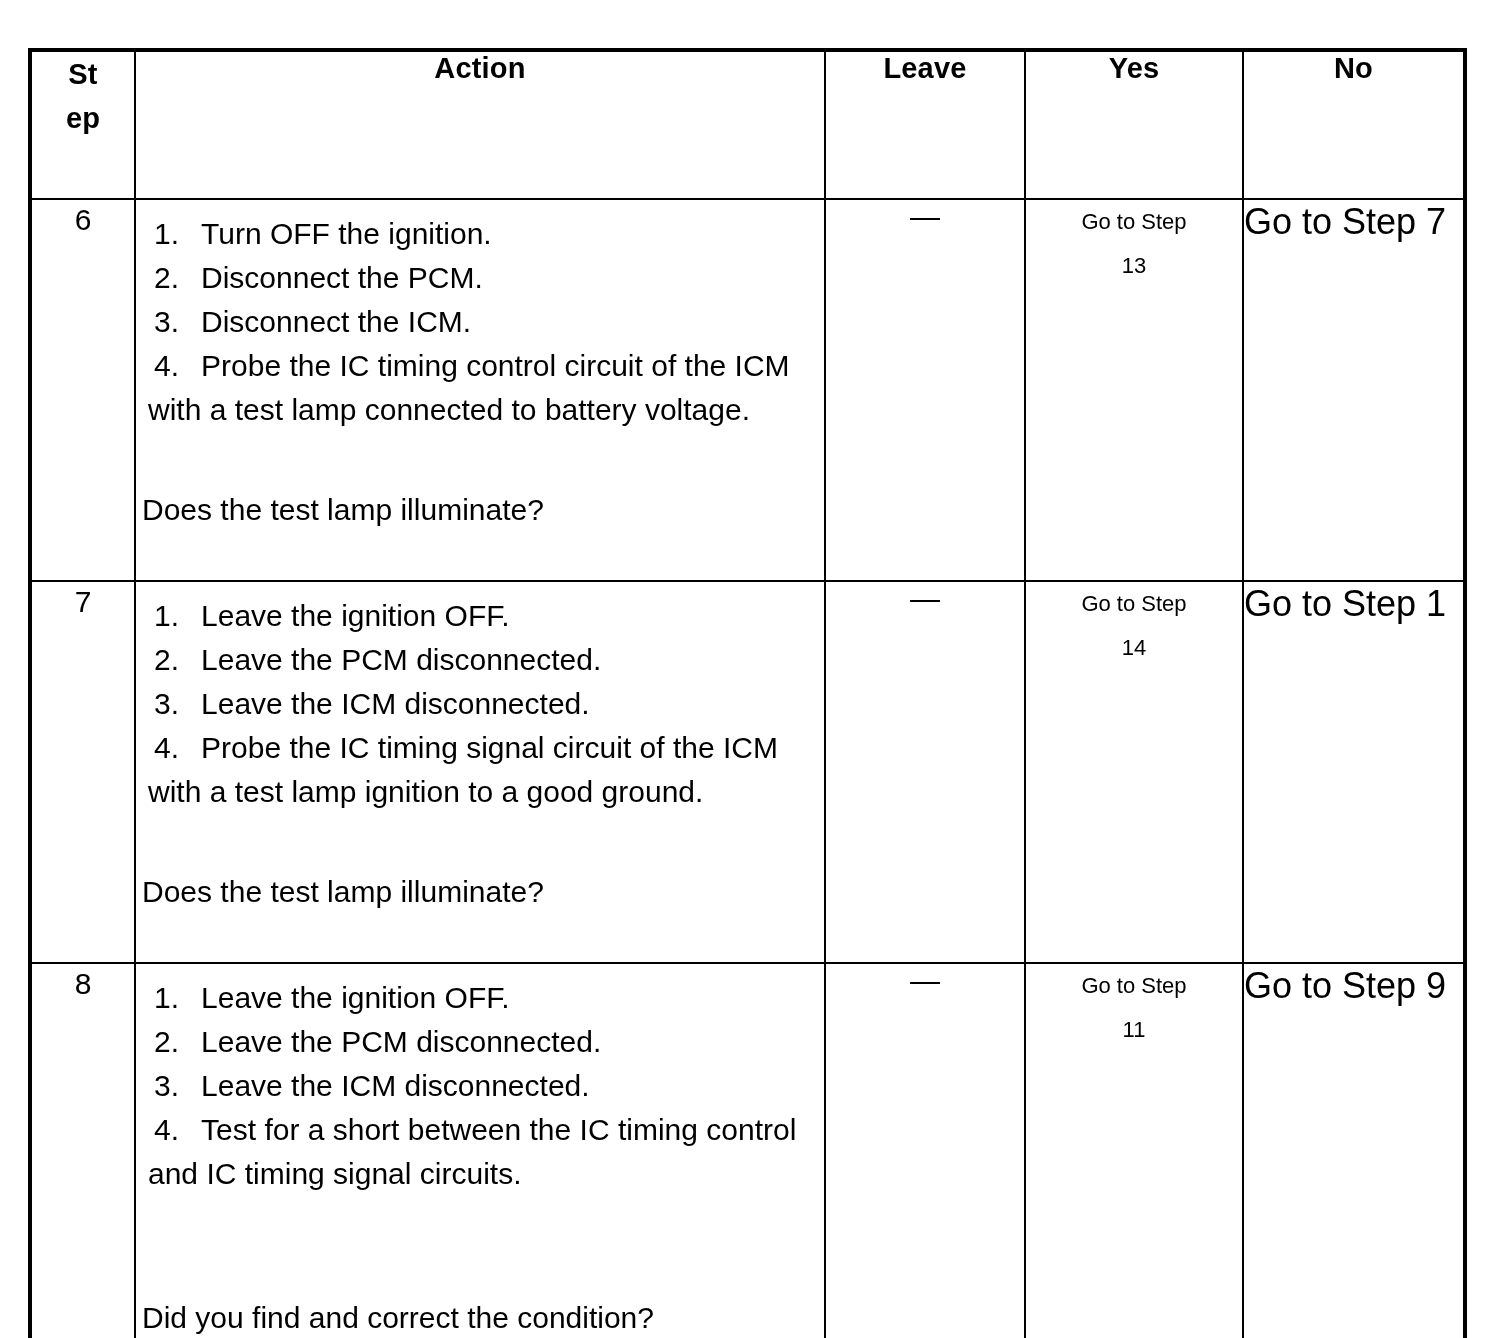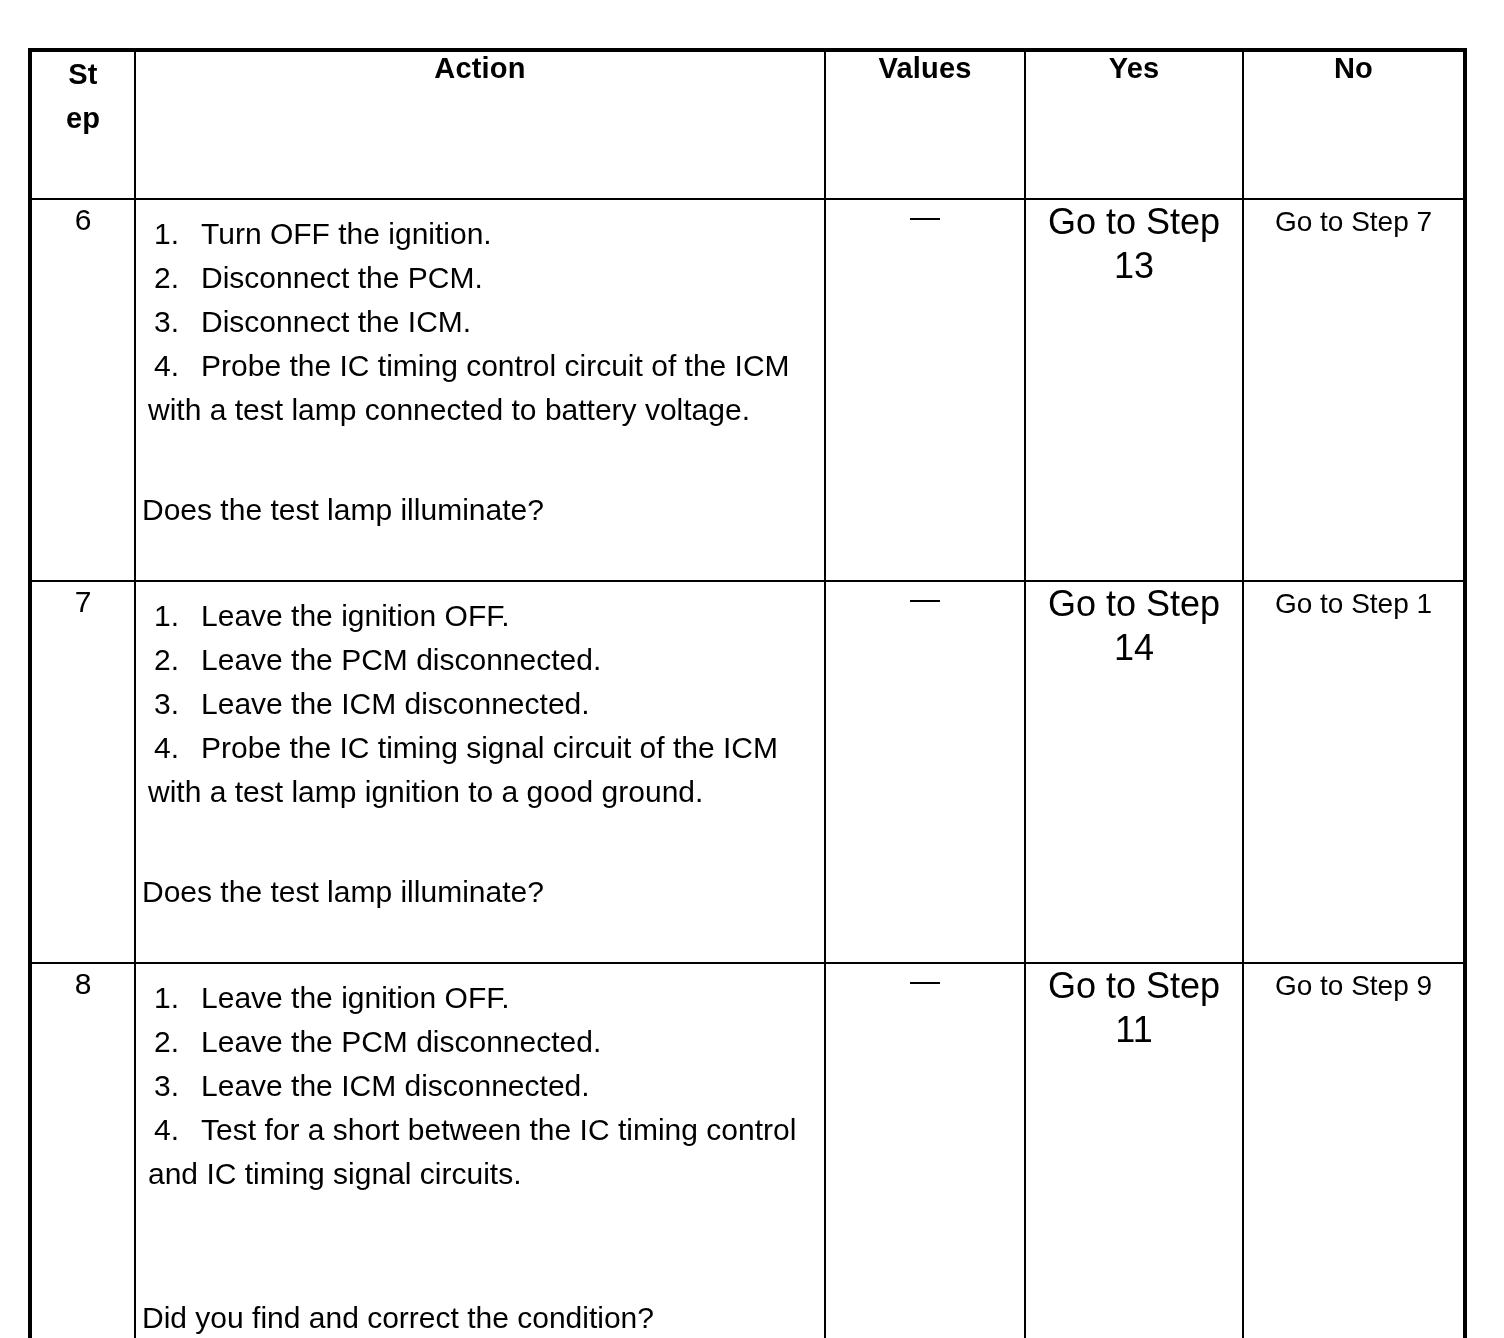--- a/index.html
+++ b/index.html
@@ -155,31 +155,31 @@
   }
   .dash {
     display: inline-block;
     font-size: 30px;
     line-height: 1;
   }
 
   .cell-yes {
     text-align: center;
     vertical-align: bottom;
-    font-size: 36px;
+    font-size: 22px;
     line-height: 44px;
     padding-bottom: 18px;
   }
   .cell-yes .l1 { display: block; }
   .cell-yes .l2 { display: block; }
 
   .cell-no {
-    text-align: center;
+    text-align: left;
     vertical-align: bottom;
-    font-size: 28px;
+    font-size: 36px;
     line-height: 44px;
     padding-bottom: 18px;
   }
 </style>
 </head>
 <body>
 
 <div class="page">
 
   <table class="diag-table">
@@ -191,21 +191,21 @@
       <col class="c-no">
     </colgroup>
 
     <thead>
       <tr>
         <th class="hdr-step">
           <span>St</span>
           <span>ep</span>
         </th>
         <th>Action</th>
-        <th>Values</th>
+        <th>Leave</th>
         <th>Yes</th>
         <th>No</th>
       </tr>
     </thead>
 
     <tbody>
 
       <tr style="height:382px">
         <td class="cell-step">6</td>
         <td class="cell-action">

